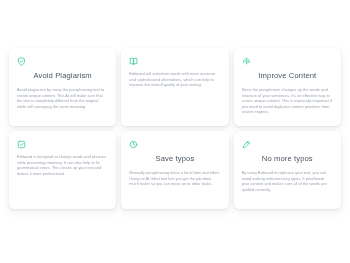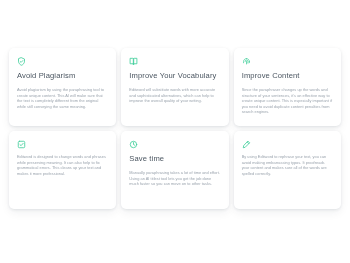--- a/index.html
+++ b/index.html
@@ -50,20 +50,21 @@
     height: 9px;
   }
   .card-title {
     font-size: 7.6px;
     line-height: 10px;
     color: #4a5560;
     font-weight: 400;
     letter-spacing: 0.12px;
     margin: 0 0 6px 0;
     white-space: nowrap;
+    text-align: center;
   }
   .card-body {
     font-size: 3.9px;
     line-height: 5.6px;
     color: #9aa3ad;
     margin: 0;
     letter-spacing: 0.02px;
   }
 </style>
 </head>
@@ -83,21 +84,20 @@
       <p class="card-body">Avoid plagiarism by using the paraphrasing tool to create unique content. This AI will make sure that the text is completely different from the original while still conveying the same meaning.</p>
     </div>
 
     <div class="card">
       <span class="card-icon">
         <svg viewBox="0 0 24 24" fill="none" stroke="currentColor" stroke-width="2.2" stroke-linecap="round" stroke-linejoin="round">
           <path d="M4 3.5 h6 a2.5 2.5 0 0 1 2.5 2.5 v14 a2 2 0 0 0-2-2 H4 Z"></path>
           <path d="M20 3.5 h-6 a2.5 2.5 0 0 0-2.5 2.5 v14 a2 2 0 0 1 2-2 H20 Z"></path>
         </svg>
       </span>
-      <div class="card-title">Improve Your Vocabulary</div>
       <p class="card-body">Editword will substitute words with more accurate and sophisticated alternatives, which can help to improve the overall quality of your writing.</p>
     </div>
 
     <div class="card">
       <span class="card-icon">
         <svg viewBox="0 0 24 24" fill="none" stroke="currentColor" stroke-width="2" stroke-linecap="round" stroke-linejoin="round">
           <path d="M12 4.2 c-4.3 0-7.8 3.5-7.8 7.8 v3.4"></path>
           <path d="M19.8 12 c0-4.3-3.5-7.8-7.8-7.8"></path>
           <path d="M8.2 12 a3.8 3.8 0 0 1 7.6 0 v4.4"></path>
           <path d="M12 12 v6.6"></path>
@@ -118,28 +118,29 @@
       <p class="card-body">Editword is designed to change words and phrases while preserving meaning. It can also help to fix grammatical errors. This cleans up your text and makes it more professional.</p>
     </div>
 
     <div class="card">
       <span class="card-icon">
         <svg viewBox="0 0 24 24" fill="none" stroke="currentColor" stroke-width="2.2" stroke-linecap="round" stroke-linejoin="round">
           <circle cx="12" cy="12" r="8.6"></circle>
           <path d="M12 6.8 V12 l3.4 2"></path>
         </svg>
       </span>
-      <div class="card-title">Save time</div>
+      <div class="card-title">Save typos</div>
       <p class="card-body">Manually paraphrasing takes a lot of time and effort. Using an AI titlest tool lets you get the job done much faster so you can move on to other tasks.</p>
     </div>
 
     <div class="card">
       <span class="card-icon">
         <svg viewBox="0 0 24 24" fill="none" stroke="currentColor" stroke-width="2.2" stroke-linecap="round" stroke-linejoin="round">
           <path d="M16.5 3.6 l3.9 3.9 L8.3 19.6 l-5 1.1 1.1-5 Z"></path>
           <path d="M14.3 5.8 l3.9 3.9"></path>
         </svg>
       </span>
+      <div class="card-title">No more typos</div>
       <p class="card-body">By using Editword to rephrase your text, you can avoid making embarrassing typos. It proofreads your content and makes sure all of the words are spelled correctly.</p>
     </div>
 
   </div>
 </div>
 
 </body></html>

